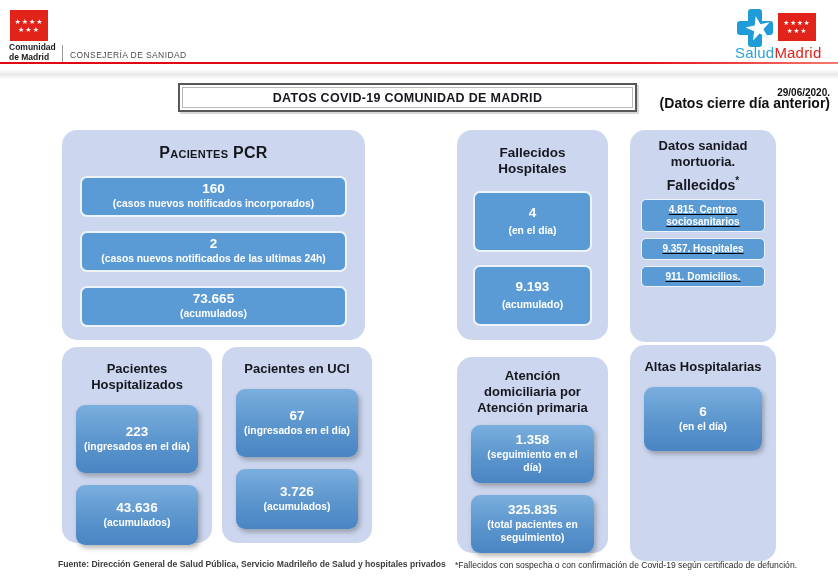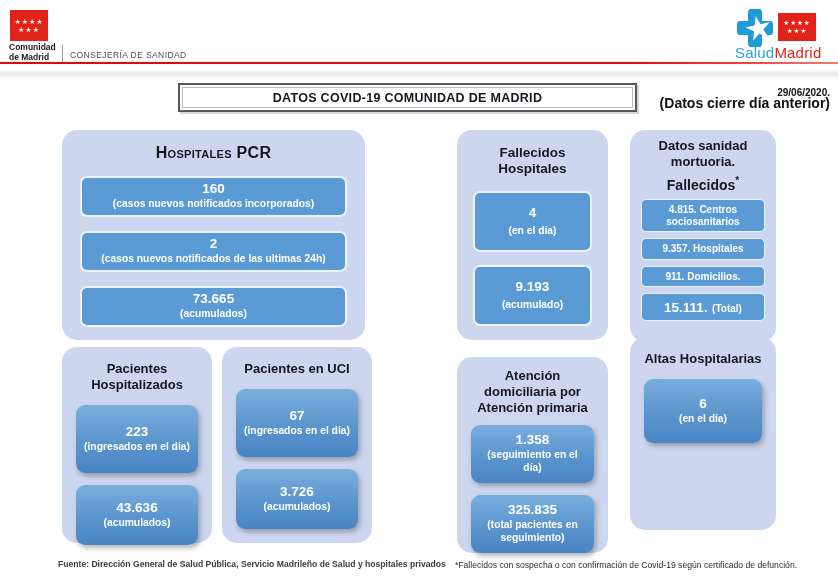--- a/index.html
+++ b/index.html
@@ -60,40 +60,40 @@
   
   .p-fh{left:457px;top:130px;width:151px;height:210px;padding:15px 16px;}
   .p-fh .panel-title{font-size:13.5px;margin-bottom:13px;}
   .p-fh .boxes{display:flex;flex-direction:column;gap:13px;}
   .p-fh .flat-box{min-height:61px;gap:3px;}
   
   .p-sm{left:630px;top:130px;width:146px;height:212px;padding:8px 11px;}
   .p-sm .panel-title{font-size:13px;}
   .p-sm .subtitle{text-align:center;font-size:14px;font-weight:bold;color:#17171f;margin:5px 0 7px;}
   .p-sm .subtitle sup{font-size:10px;vertical-align:super;}
-  .p-sm .items{display:flex;flex-direction:column;gap:6px;}
+  .p-sm .items{display:flex;flex-direction:column;gap:6px;text-decoration:underline;}
   .p-sm .sm-item{background:#5b9bd5;border:1.5px solid #eef3fa;border-radius:5px;color:#fff;
                  font-size:10px;font-weight:bold;text-align:center;padding:4px 2px;line-height:1.15;}
   .p-sm .sm-total{background:#5b9bd5;border:1.5px solid #eef3fa;border-radius:5px;color:#fff;
                   text-align:center;padding:4px 2px;font-weight:bold;}
   .p-sm .sm-total .tv{font-size:13.5px;}
   .p-sm .sm-total .tl{font-size:10px;}
   
   .p-bot{padding:14px 14px;}
   .p-bot .panel-title{font-size:13px;margin-bottom:12px;}
   .p-bot .boxes{display:flex;flex-direction:column;gap:12px;}
   .p-bot .grad-box{min-height:60px;padding:4px 6px;}
   .p-ph{left:62px;top:347px;width:150px;height:196px;}
   .p-ph .grad-box:first-child{min-height:68px;}
   .p-uci{left:222px;top:347px;width:150px;height:196px;}
   .p-uci .grad-box:first-child{min-height:68px;}
   .p-ad{left:457px;top:357px;width:151px;height:196px;padding-top:11px;}
   .p-ad .panel-title{margin-bottom:9px;}
   .p-ad .grad-box{min-height:58px;}
-  .p-ah{left:630px;top:337px;width:146px;height:193px;}
+  .p-ah{left:630px;top:345px;width:146px;height:216px;}
   .p-ah .grad-box:first-child{min-height:64px;}
   
   .footer-source{position:absolute;left:58px;top:559px;font-size:8.6px;color:#3c3c3c;font-weight:bold;}
   .footer-note{position:absolute;left:455px;top:560px;font-size:8.6px;color:#2a2a2a;}
 </style>
 </head>
 <body>
 
 <div class="screen">
 
@@ -126,21 +126,21 @@
 
   <div class="title-box">
     <span>DATOS COVID-19 COMUNIDAD DE MADRID</span>
   </div>
   <div class="date-block">
     <div class="d1">29/06/2020.</div>
     <div class="d2">(Datos cierre día anterior)</div>
   </div>
 
   <div class="panel p-pcr">
-    <div class="panel-title">Hospitales PCR</div>
+    <div class="panel-title">Pacientes PCR</div>
     <div class="boxes">
       <div class="flat-box">
         <div class="box-value">160</div>
         <div class="box-caption">(casos nuevos notificados incorporados)</div>
       </div>
       <div class="flat-box">
         <div class="box-value">2</div>
         <div class="box-caption">(casos nuevos notificados de las ultimas 24h)</div>
       </div>
       <div class="flat-box">
@@ -166,24 +166,20 @@
 
   <div class="panel p-sm">
     <div class="panel-title">Datos sanidad mortuoria.</div>
     <div class="subtitle">
       <span>Fallecidos</span><sup>*</sup>
     </div>
     <div class="items">
       <div class="sm-item">4.815. Centros sociosanitarios</div>
       <div class="sm-item">9.357. Hospitales</div>
       <div class="sm-item">911. Domicilios.</div>
-      <div class="sm-total">
-        <span class="tv">15.111.</span>
-        <span class="tl">(Total)</span>
-      </div>
     </div>
   </div>
 
   <div class="panel p-bot p-ph">
     <div class="panel-title">Pacientes Hospitalizados</div>
     <div class="boxes">
       <div class="grad-box">
         <div class="box-value">223</div>
         <div class="box-caption">(ingresados en el día)</div>
       </div>

